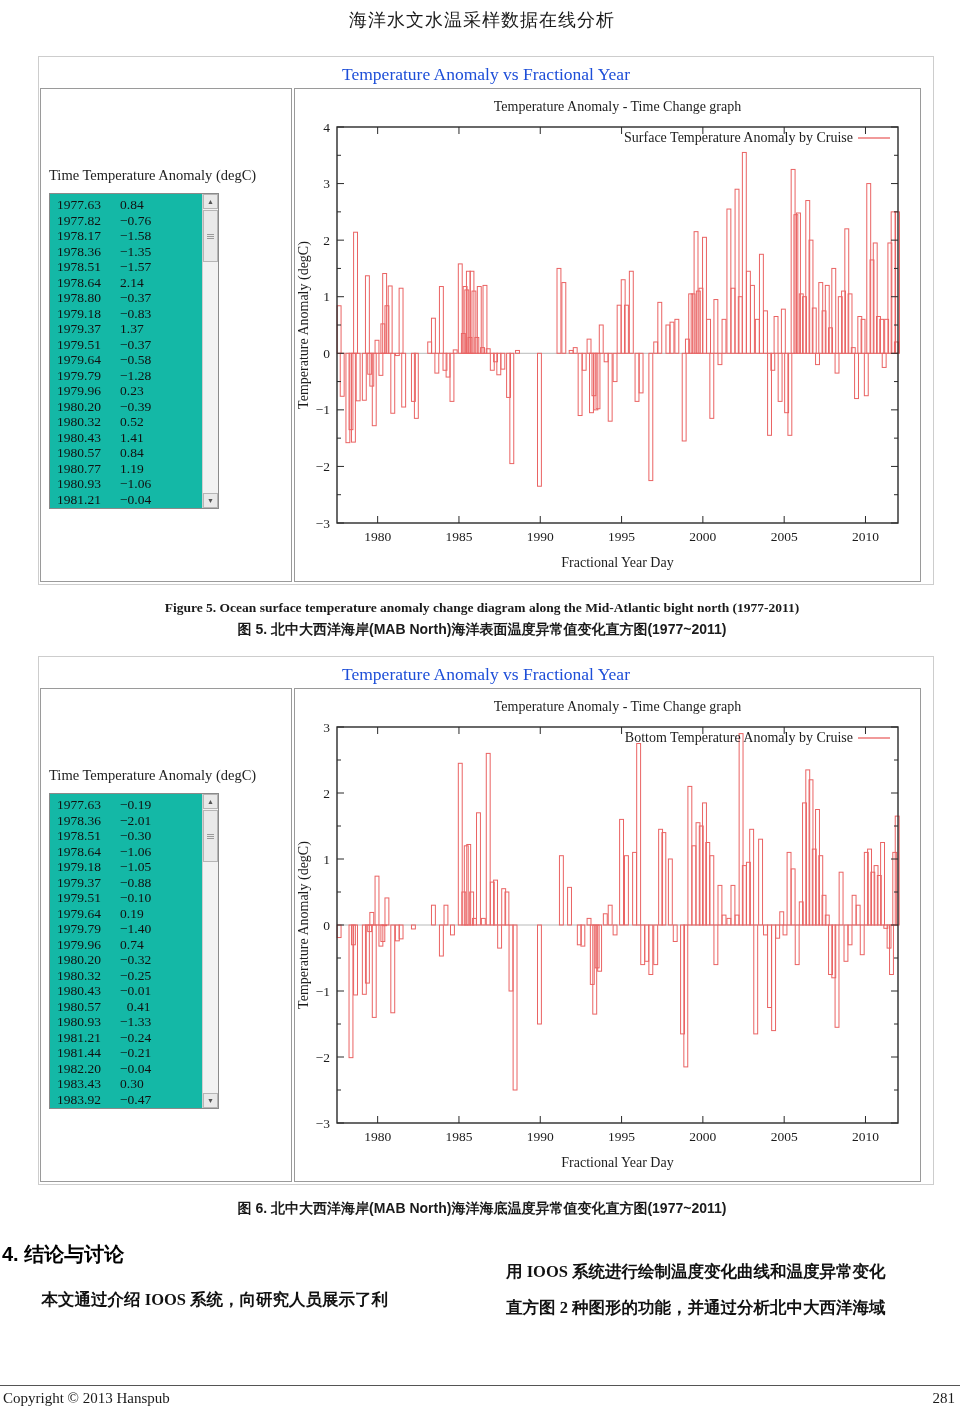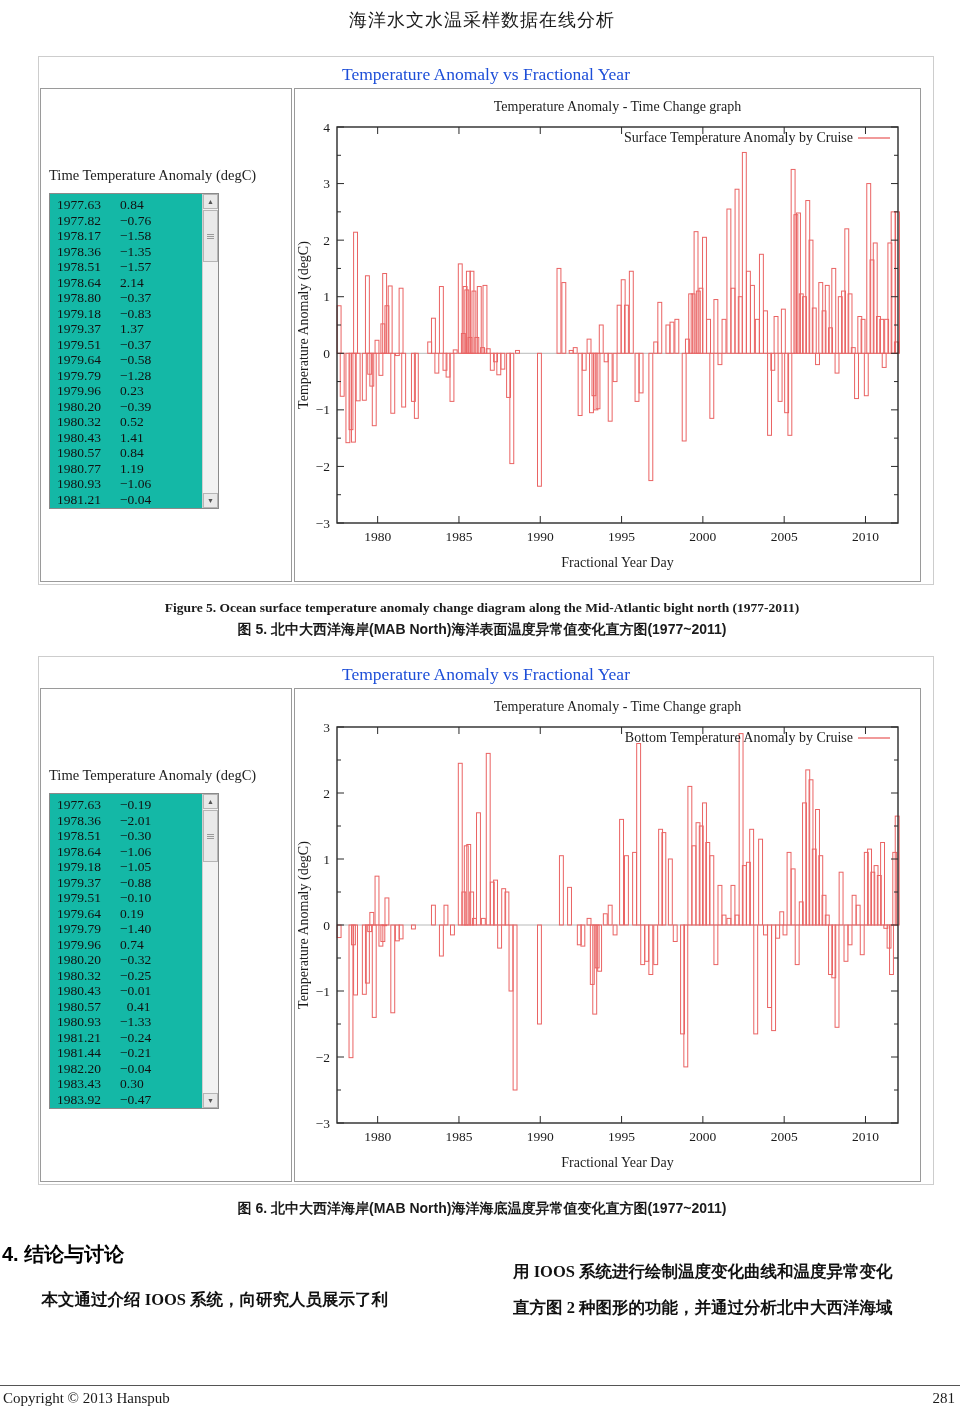--- a/index.html
+++ b/index.html
@@ -35,21 +35,21 @@
   svg.chart .legend{font-size:14px;}
 
   .caption{margin-top:12px;text-align:center;font-weight:bold;}
   .cap-en{font-size:13.5px;line-height:21px;font-family:"Liberation Serif",serif;}
   .cap-zh{font-size:14px;line-height:22px;font-family:"Liberation Sans",sans-serif;}
 
   .fig5-block{margin-top:24px;}
   .fig6-block{margin-top:16px;}
 
   
-  .body-cols{display:flex;margin-top:22px;padding:0 2px;gap:7px;}
+  .body-cols{display:flex;margin-top:22px;padding:0 2px;}
   .col-left{width:468px;flex:none;}
   .col-right{flex:1;padding-left:36px;padding-top:13px;}
   .sec-heading{margin:0;font-family:"Liberation Sans",sans-serif;font-weight:bold;font-size:20px;color:#000;}
   .para{margin:0;font-size:16.5px;line-height:36px;text-align:justify;color:#111;font-weight:bold;}
   .col-left .para{margin-top:14px;text-indent:2.4em;}
 
   
   .footer{position:absolute;left:0;right:4px;bottom:0;height:24px;border-top:1px solid #555;
           display:flex;justify-content:space-between;align-items:center;padding:0 5px 4px 3px;font-size:15px;}
 </style>

